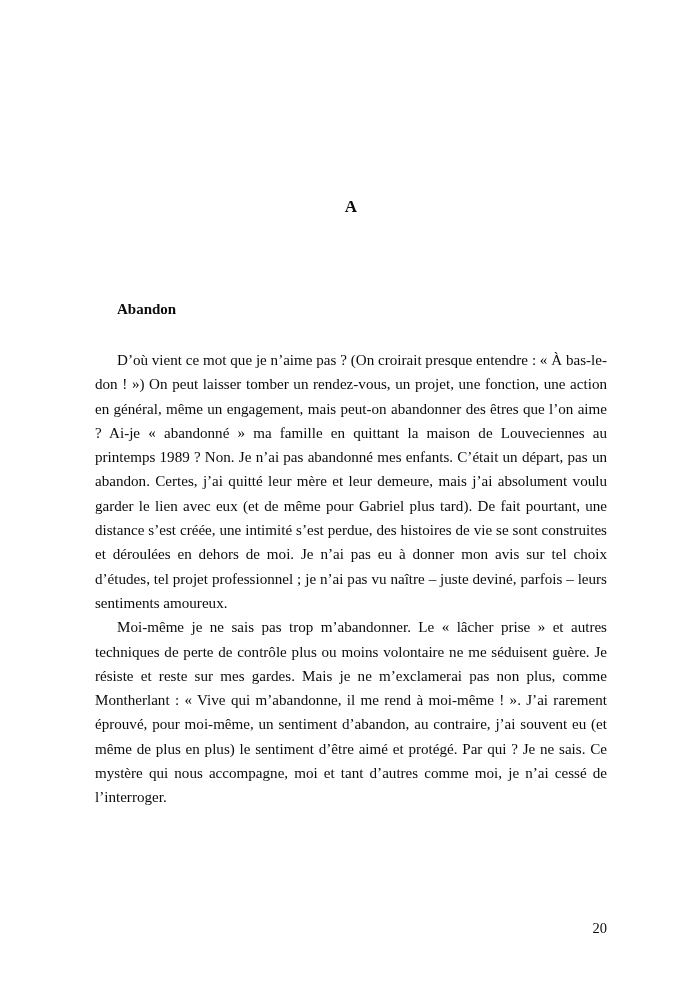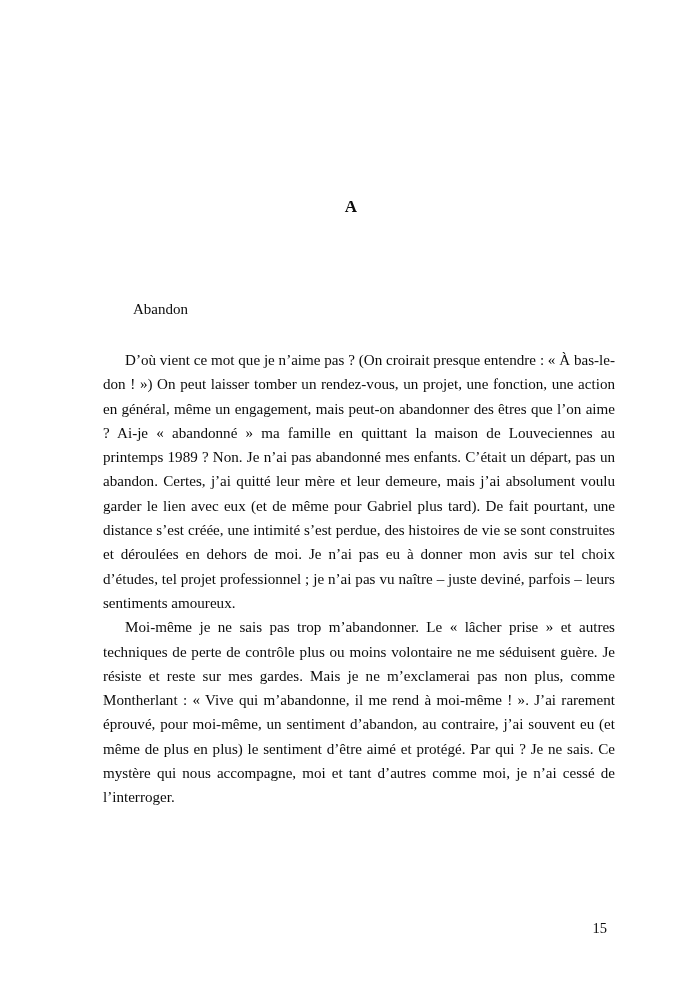--- a/index.html
+++ b/index.html
@@ -31,40 +31,39 @@
     font-size: 17px;
     font-weight: bold;
     line-height: 1.1;
     letter-spacing: 0.2px;
   }
 
   
   .section-heading {
     position: absolute;
     top: 300px;
-    left: 111px;
+    left: 95px;
     width: 512px;
     font-size: 15px;
-    font-weight: normal;
+    font-weight: bold;
     line-height: 1.2;
     text-indent: 22px;
   }
 
   
   .body-block {
     position: absolute;
     top: 348px;
     left: 95px;
     width: 512px;
     font-size: 15.1px;
     line-height: 24.3px;
     text-align: justify;
     text-justify: inter-word;
     hyphens: none;
-    margin-left: 8px;
   }
 
   .body-block p {
     margin: 0;
     text-indent: 22px;
   }
 
   .quote-italic {
   }
 
@@ -89,15 +88,15 @@
   <div class="section-heading">Abandon</div>
 
   <div class="body-block">
 
     <p><span>D’où vient ce mot que je n’aime pas ? (On croirait presque entendre : « À bas-le-don ! ») On peut laisser tomber un rendez-vous, un projet, une fonction, une action en général, même un engagement, mais peut-on abandonner des êtres que l’on aime ? Ai-je « abandonné » ma famille en quittant la maison de Louveciennes au printemps 1989 ? Non. Je n’ai pas abandonné mes enfants. C’était un départ, pas un abandon. Certes, j’ai quitté leur mère et leur demeure, mais j’ai absolument voulu garder le lien avec eux (et de même pour Gabriel plus tard). De fait pourtant, une distance s’est créée, une intimité s’est perdue, des histoires de vie se sont construites et déroulées en dehors de moi. Je n’ai pas eu à donner mon avis sur tel choix d’études, tel projet professionnel ; je n’ai pas vu naître – juste deviné, parfois – leurs sentiments amoureux.</span></p>
 
     <p><span>Moi-même je ne sais pas trop m’abandonner. Le « lâcher prise » et autres techniques de perte de contrôle plus ou moins volontaire ne me séduisent guère. Je résiste et reste sur mes gardes. Mais je ne m’exclamerai pas non plus, comme Montherlant : </span><span class="quote-italic">« Vive qui m’abandonne, il me rend à moi-même ! »</span><span>. J’ai rarement éprouvé, pour moi-même, un sentiment d’abandon, au contraire, j’ai souvent eu (et même de plus en plus) le sentiment d’être aimé et protégé. Par qui ? Je ne sais. Ce mystère qui nous accompagne, moi et tant d’autres comme moi, je n’ai cessé de l’interroger.</span></p>
 
   </div>
 
-  <div class="folio">15</div>
+  <div class="folio">20</div>
 
 </div>
 
 </body></html>

